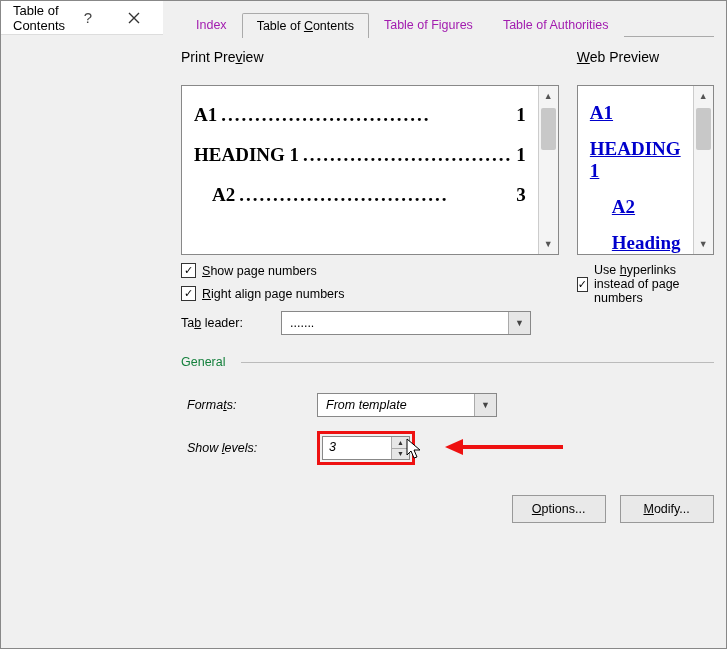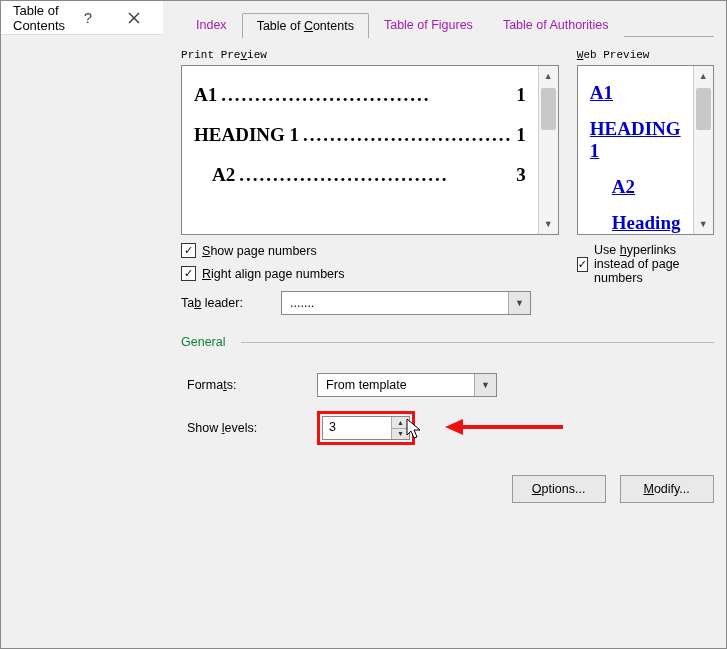--- a/index.html
+++ b/index.html
@@ -79,21 +79,21 @@
   .panels {
     display: flex;
     gap: 18px;
     margin-top: 12px;
   }
   .panel {
     flex: 1;
     display: flex;
     flex-direction: column;
   }
-  .panel-label { font-size: 11px; margin-bottom: 4px; font-family: Liberation Mono, monospace; }
+  .panel-label { font-size: 14px; margin-bottom: 20px; }
   .preview-wrap {
     display: flex;
     border: 1px solid #888;
     height: 170px;
   }
   .preview-body {
     flex: 1;
     background: #fff;
     padding: 10px 12px;
     overflow: hidden;
@@ -193,21 +193,21 @@
     font-size: 12.5px;
     color: #15803d;
     position: relative;
   }
   .gen-title::after {
     content: "";
     position: absolute;
     left: 60px; right: 0; top: 50%;
     border-top: 1px solid #bbb;
   }
-  .gen-body { padding: 14px 6px 6px 6px; }
+  .gen-body { padding: 14px 6px 6px 6px; font-style: italic; }
   .spinbox {
     display: flex;
     border: 1px solid #888;
     background: #fff;
     height: 24px;
     width: 88px;
     align-items: stretch;
   }
   .spinbox .val { flex:1; padding: 3px 6px; }
   .spin-btns {

